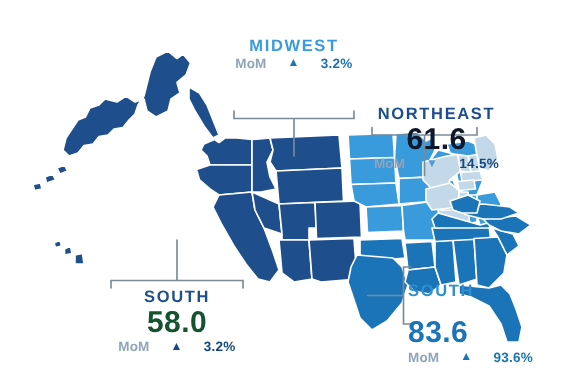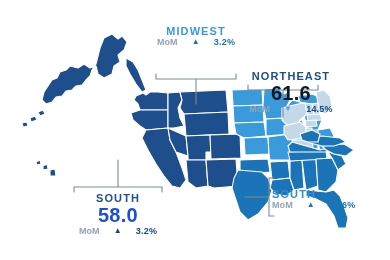--- a/index.html
+++ b/index.html
@@ -231,30 +231,31 @@
     <div class="region-value" style="color:#0f172a">61.6</div>
     <div class="region-mom">
       <span class="mom-label">MoM</span>
       <span class="mom-arrow" style="color:#5b9bd5">▼</span>
       <span class="mom-pct" style="color:#14487f">14.5%</span>
     </div>
   </div>
 
   <div class="callout" id="callout-south">
     <div class="region-title" style="color:#2f8fd0">SOUTH</div>
+    <div class="region-value" style="color:#1b74b8">83.6</div>
     <div class="region-mom">
       <span class="mom-label">MoM</span>
       <span class="mom-arrow" style="color:#1b74b8">▲</span>
       <span class="mom-pct" style="color:#1b74b8">93.6%</span>
     </div>
   </div>
 
   <div class="callout" id="callout-west">
     <div class="region-title" style="color:#1f4e8c">SOUTH</div>
-    <div class="region-value" style="color:#1d4ed8">58.0</div>
+    <div class="region-value" style="color:#14532d">58.0</div>
     <div class="region-mom">
       <span class="mom-label">MoM</span>
       <span class="mom-arrow" style="color:#14487f">▲</span>
       <span class="mom-pct" style="color:#14487f">3.2%</span>
     </div>
   </div>
 
 </div>
 
 </body></html>

